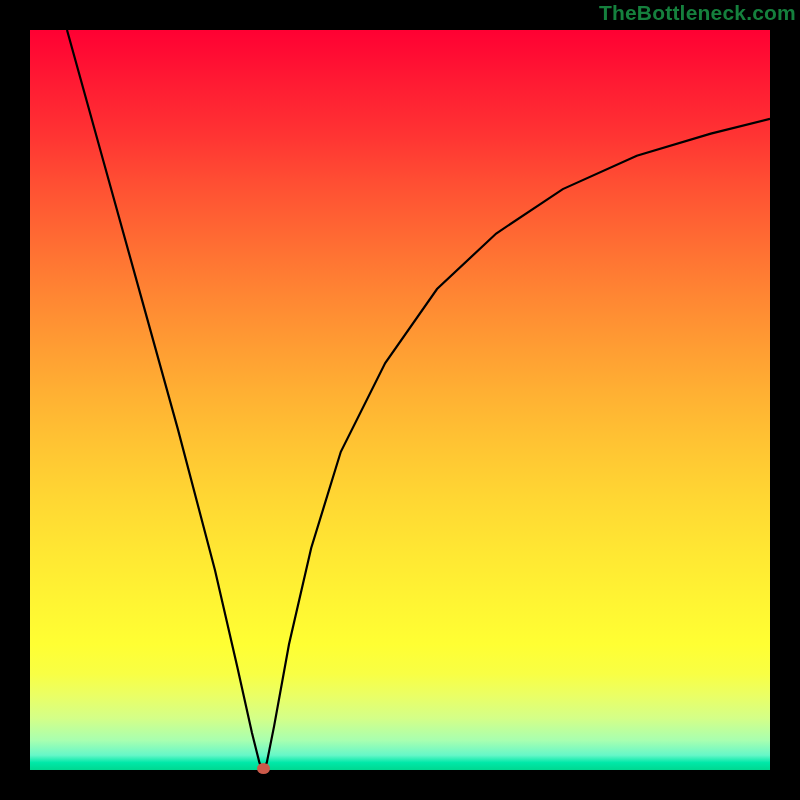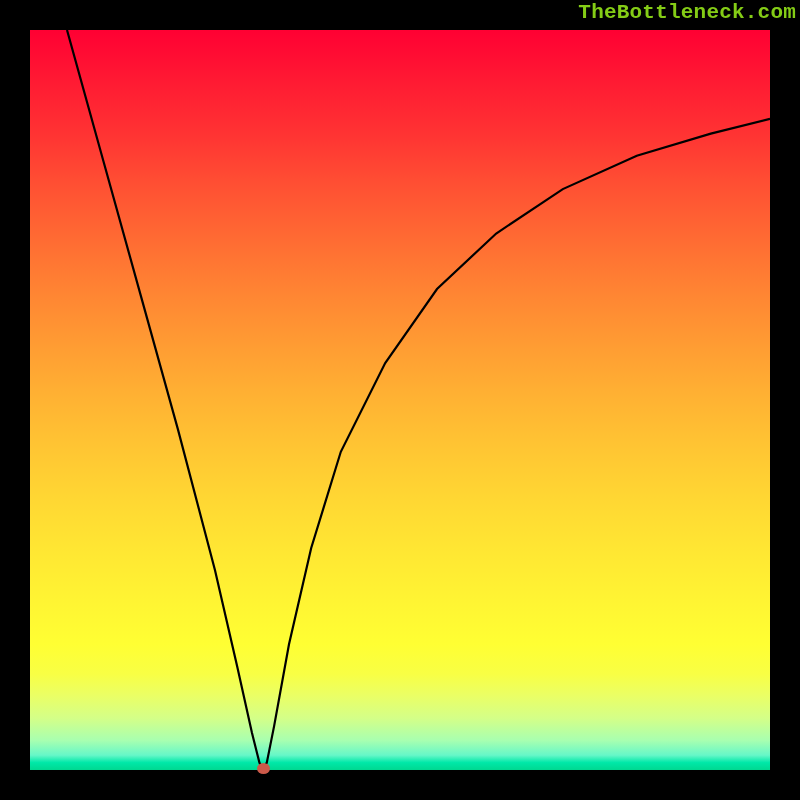--- a/index.html
+++ b/index.html
@@ -63,24 +63,24 @@
     position: absolute;
     width: 13px;
     height: 11px;
     background: #cc5a4a;
     border-radius: 50%;
   }
   .watermark {
     position: absolute;
     top: 1px;
     right: 4px;
-    font-family: Liberation Mono, monospace;
+    font-family: Liberation Sans, sans-serif;
     font-size: 21px;
     font-weight: 600;
-    color: #84cc16;
+    color: #15803d;
     letter-spacing: 0.2px;
   }
 </style>
 </head>
 <body>
 
 <div class="frame">
   <div class="watermark">TheBottleneck.com</div>
   <div class="plot">
     <svg class="curve-svg" viewBox="0 0 740 740" preserveAspectRatio="none">

